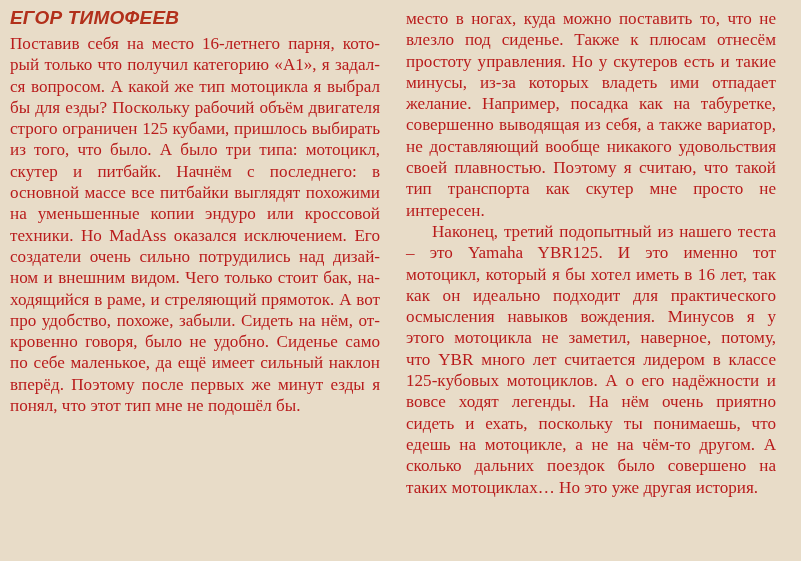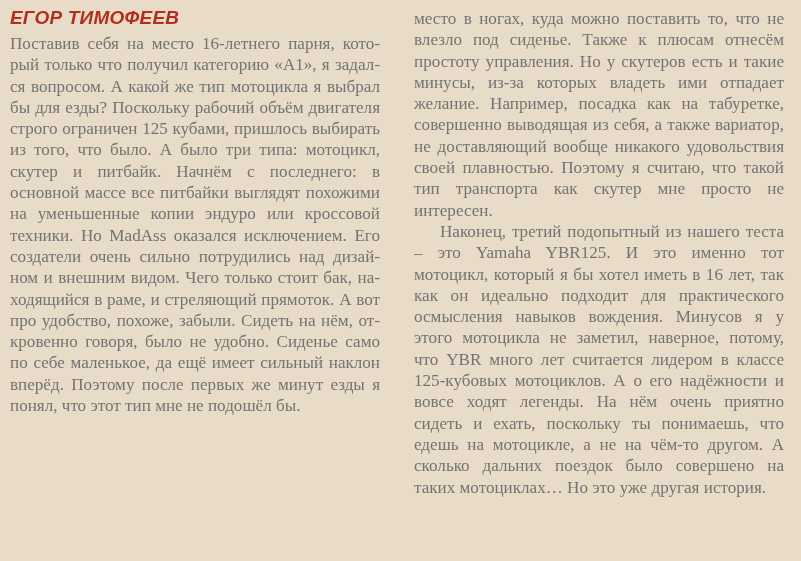--- a/index.html
+++ b/index.html
@@ -17,21 +17,21 @@
   .page {
     position: relative;
     width: 801px;
     height: 561px;
     box-sizing: border-box;
     padding: 8px 10px 6px 10px;
     background: #e8dcc8;
   }
   .columns {
     display: flex;
-    gap: 34px;
+    gap: 26px;
     height: 100%;
   }
   .col {
     width: 370px;
     flex: 0 0 370px;
   }
   .byline {
     font-family: "Liberation Sans", sans-serif;
     font-weight: bold;
     font-style: italic;
@@ -42,21 +42,21 @@
     line-height: 1.05;
     text-transform: uppercase;
   }
   p.body {
     margin: 0;
     font-size: 17.1px;
     line-height: 21.3px;
     text-align: justify;
     text-justify: inter-word;
     hyphens: manual;
-    color: #737373;
+    color: #b91c1c;
   }
   p.body + p.body {
     margin-top: 0;
   }
   p.indent {
     text-indent: 26px;
   }
 </style>
 </head>
 <body>

